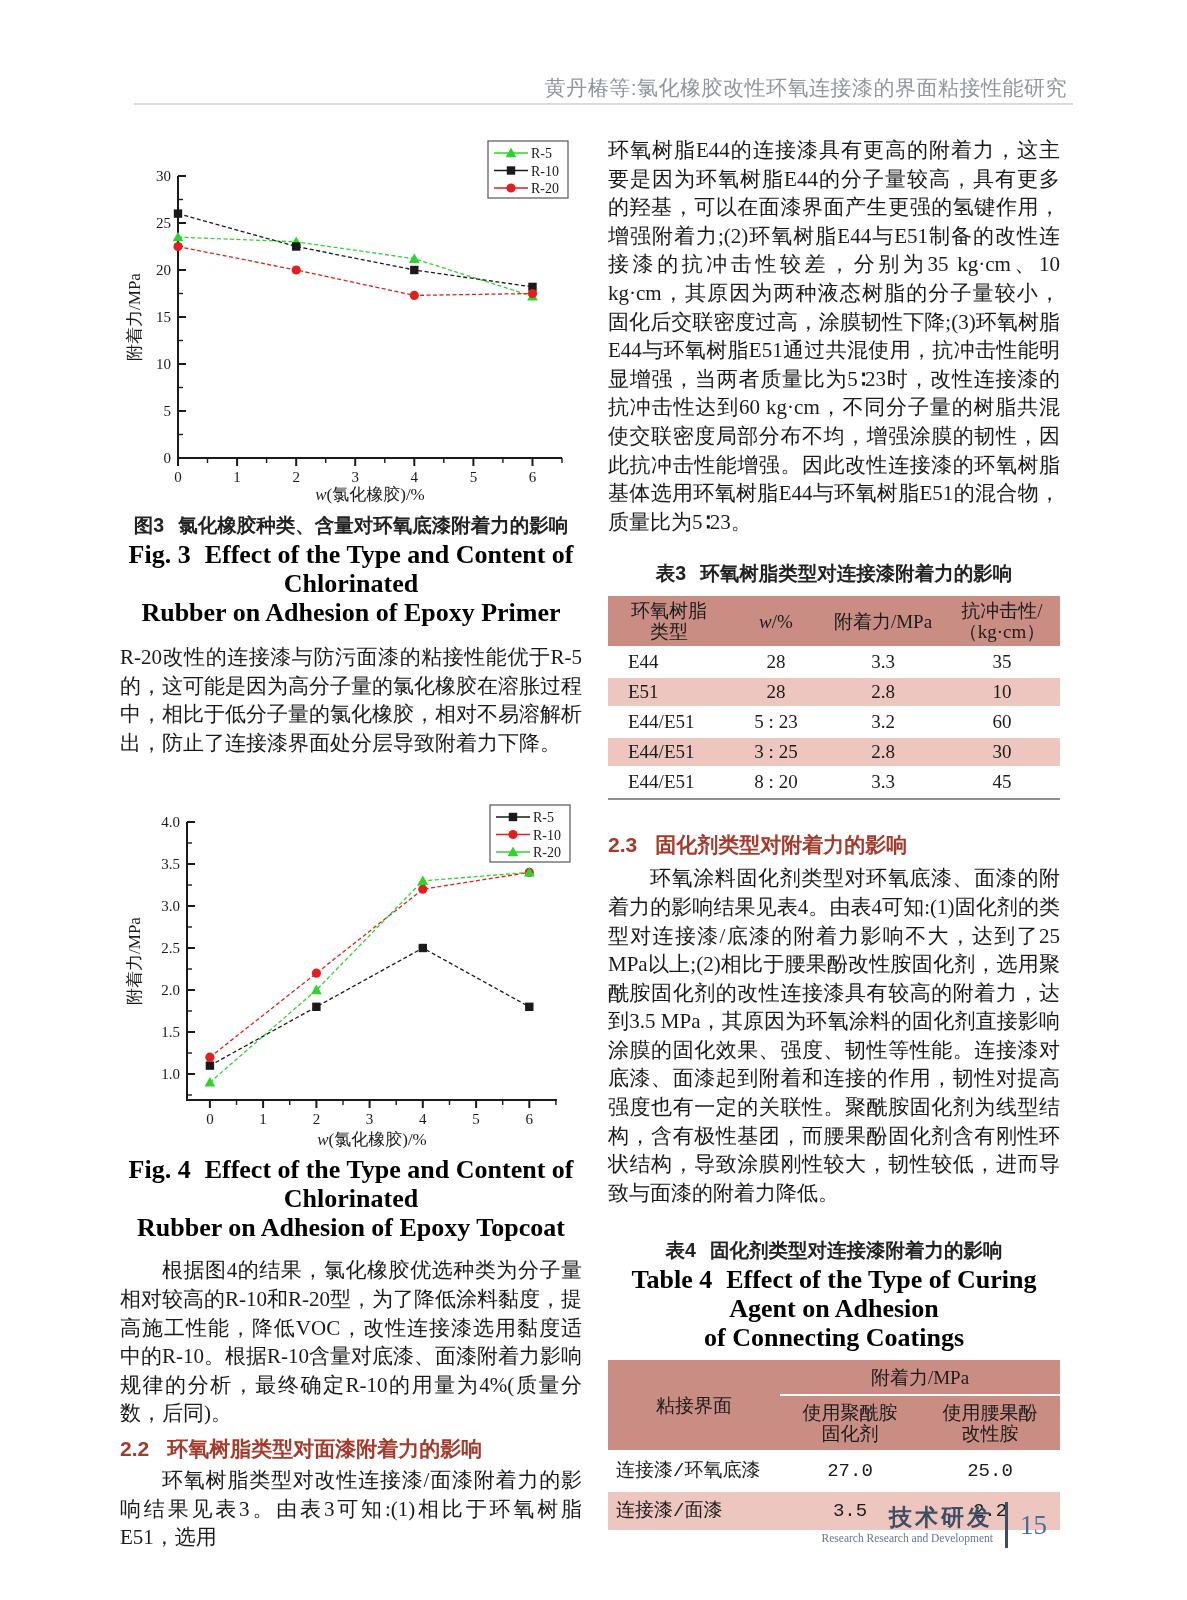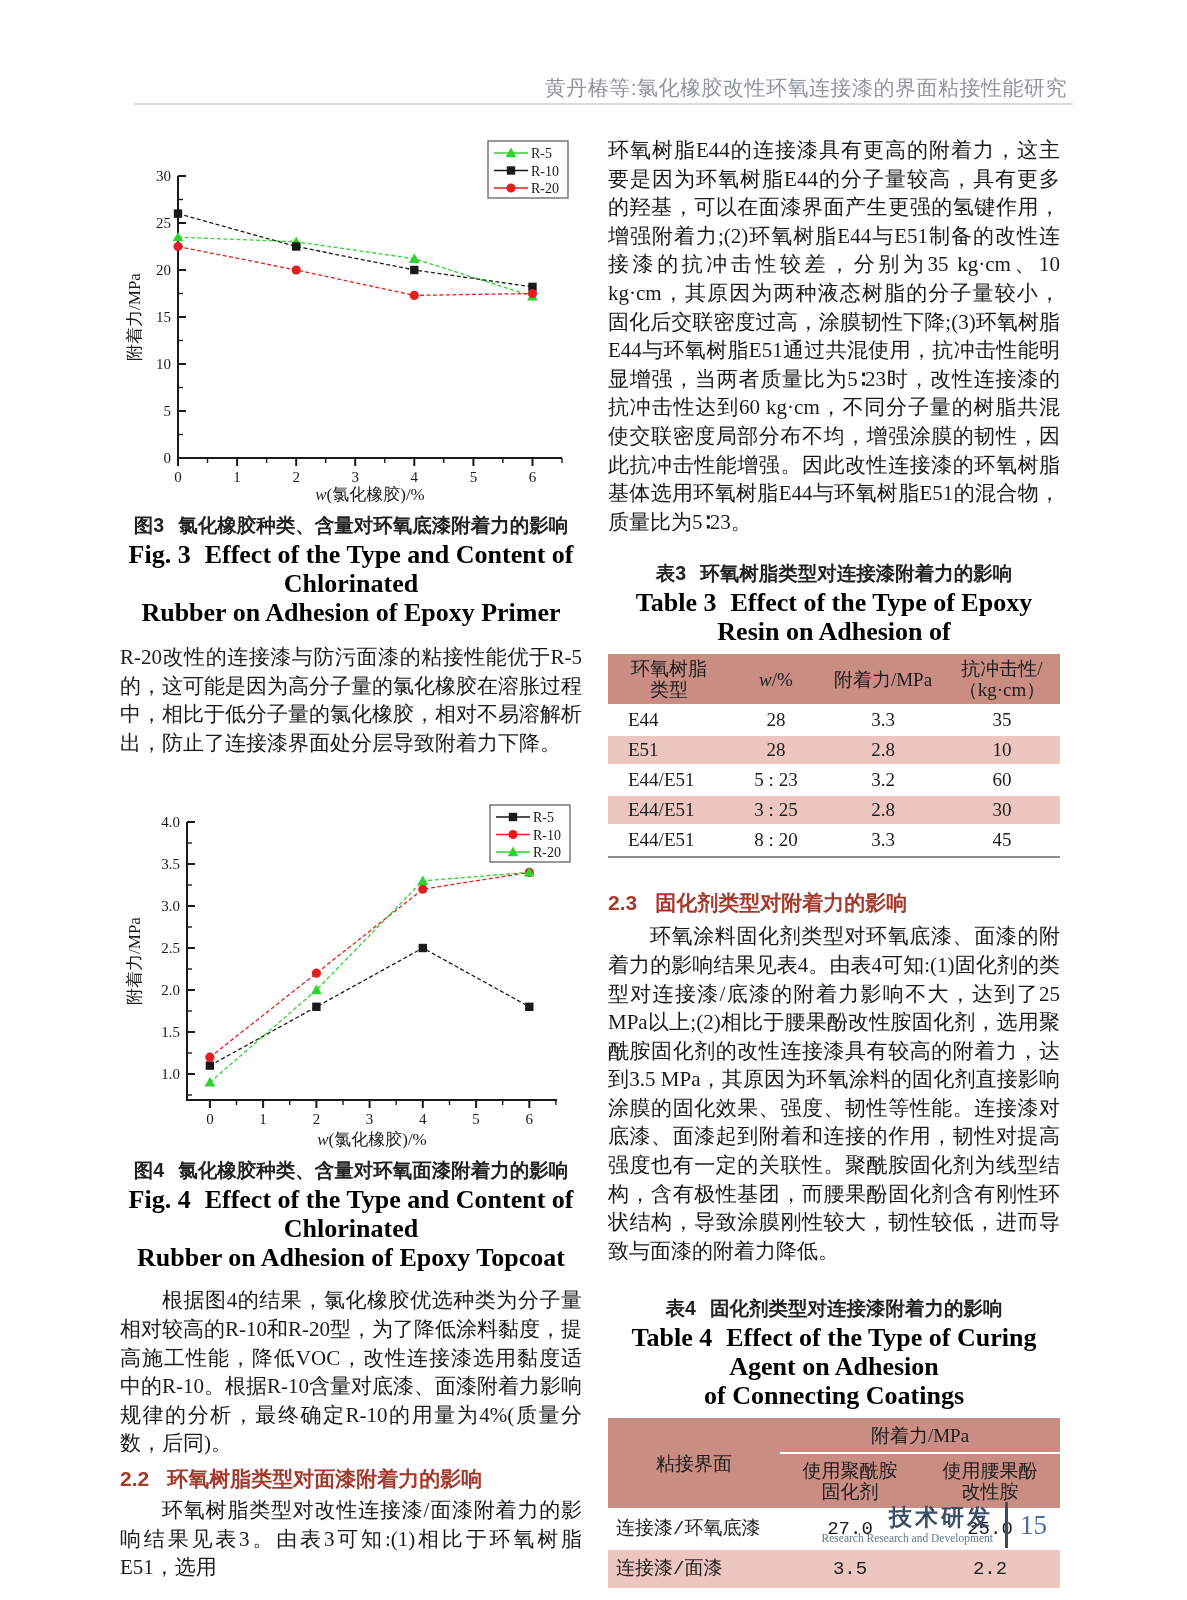--- a/index.html
+++ b/index.html
@@ -250,23 +250,20 @@
             <text x="413" y="56.5" font-size="14">R-10</text>
             <line x1="376" y1="69.0" x2="410" y2="69.0" stroke="#2fd32f" stroke-width="1.3"></line>
             <polygon points="393.0,63.6 398.4,73.2 387.6,73.2" fill="#2fd32f"></polygon>
             <text x="413" y="74.0" font-size="14">R-20</text>
           </g>
           <text x="252.0" y="362" text-anchor="middle" font-size="17"><tspan font-style="italic">w</tspan>(氯化橡胶)/%</text>
           <text transform="translate(20 178.0) rotate(-90)" text-anchor="middle" font-size="17">附着力/MPa</text>
         </svg>
 
       <div id="cap4" class="caption">
-        <div class="cap-cn">
-          <span class="cap-label">图4</span><span>氯化橡胶种类、含量对环氧面漆附着力的影响</span>
-        </div>
         <div class="cap-en">
           <span class="cap-label">Fig. 4</span><span>Effect of the Type and Content of Chlorinated</span>
         </div>
         <div class="cap-en">Rubber on Adhesion of Epoxy Topcoat</div>
       </div>
 
       <p id="p-l2" class="para indent">根据图4的结果，氯化橡胶优选种类为分子量相对较高的R-10和R-20型，为了降低涂料黏度，提高施工性能，降低VOC，改性连接漆选用黏度适中的R-10。根据R-10含量对底漆、面漆附着力影响规律的分析，最终确定R-10的用量为4%(质量分数，后同)。</p>
 
       <h3 id="sec22" class="section">
         <span class="sec-num">2.2</span><span>环氧树脂类型对面漆附着力的影响</span>
@@ -274,23 +271,20 @@
 
       <p id="p-l3" class="para indent">环氧树脂类型对改性连接漆/面漆附着力的影响结果见表3。由表3可知:(1)相比于环氧树脂E51，选用</p>
     </div>
 
     <div class="col-right">
       <p id="p-r1" class="para">环氧树脂E44的连接漆具有更高的附着力，这主要是因为环氧树脂E44的分子量较高，具有更多的羟基，可以在面漆界面产生更强的氢键作用，增强附着力;(2)环氧树脂E44与E51制备的改性连接漆的抗冲击性较差，分别为35 kg·cm、10 kg·cm，其原因为两种液态树脂的分子量较小，固化后交联密度过高，涂膜韧性下降;(3)环氧树脂E44与环氧树脂E51通过共混使用，抗冲击性能明显增强，当两者质量比为5∶23时，改性连接漆的抗冲击性达到60 kg·cm，不同分子量的树脂共混使交联密度局部分布不均，增强涂膜的韧性，因此抗冲击性能增强。因此改性连接漆的环氧树脂基体选用环氧树脂E44与环氧树脂E51的混合物，质量比为5∶23。</p>
 
       <div id="t3title" class="tbl-title">
         <div class="cap-cn">
           <span class="cap-label">表3</span><span>环氧树脂类型对连接漆附着力的影响</span>
-        </div>
-        <div class="cap-en">
-          <span class="cap-label">Table 3</span><span>Effect of the Type of Epoxy Resin on Adhesion of</span>
         </div>
       </div>
 
       <table id="t3" class="tbl">
         <colgroup id="t3cols">
             <col style="width:122px">
             <col style="width:92px">
             <col style="width:122px">
             <col style="width:116px">
           </colgroup>

